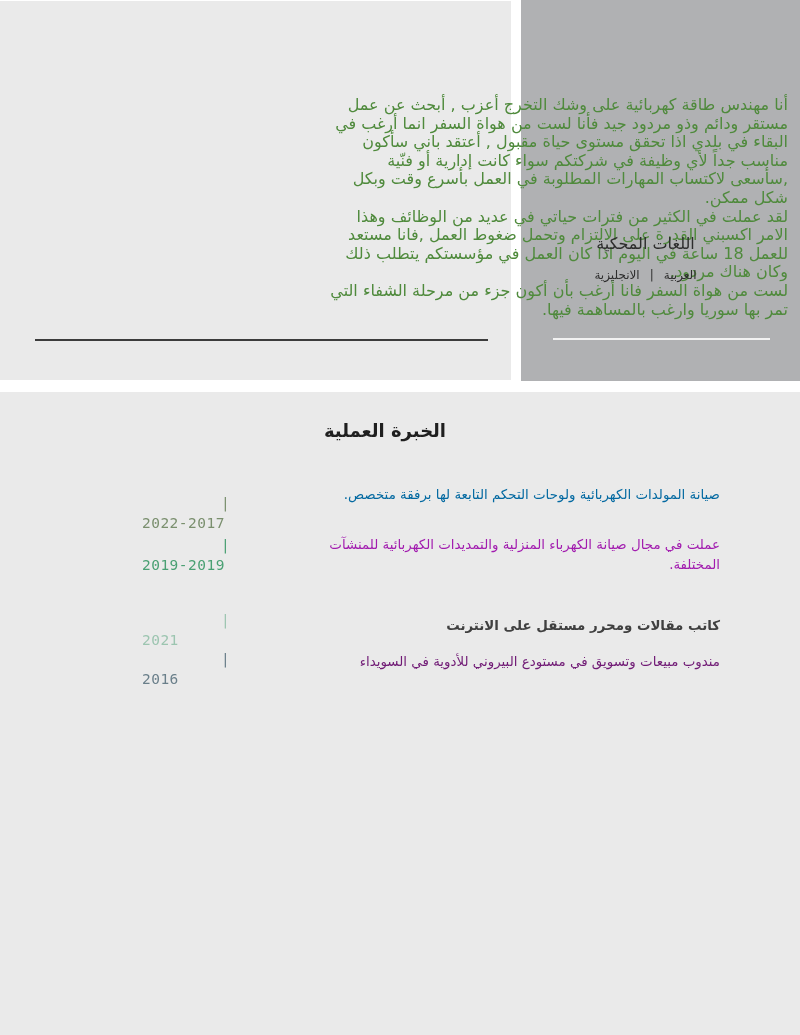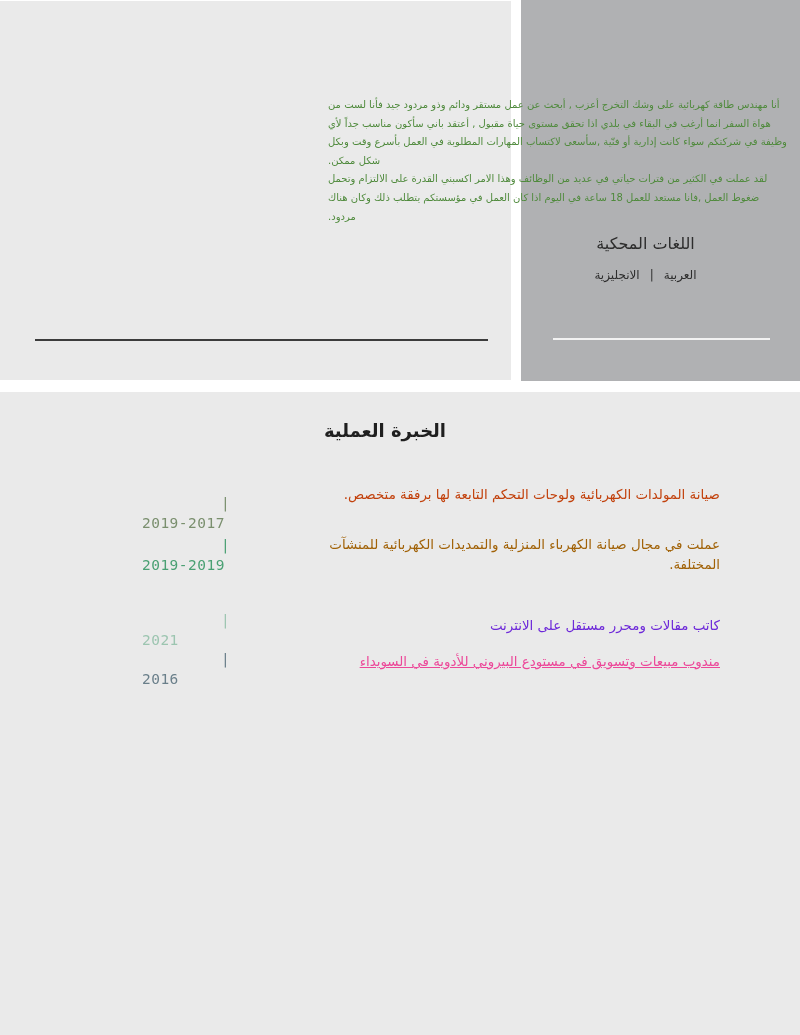--- a/index.html
+++ b/index.html
@@ -37,23 +37,23 @@
       width: 800px;
       height: 643px;
       background: #eaeaea;
     }
     .about {
       position: absolute;
       right: 12px;
       top: 96px;
       width: 460px;
       direction: rtl;
-      text-align: left;
+      text-align: right;
       color: #4f8a3c;
-      font-size: 10px;
+      font-size: 16px;
       line-height: 18.6px;
     }
     .about p {
       margin: 0;
     }
     .rule-dark {
       position: absolute;
       left: 35px;
       top: 339px;
       width: 453px;
@@ -145,56 +145,57 @@
 </head>
 <body>
 
 <div class="panel-left"></div>
 <div class="panel-right"></div>
 <div class="panel-bottom"></div>
 
 <div class="about">
   <p>أنا مهندس طاقة كهربائية على وشك التخرج أعزب , أبحث عن عمل مستقر ودائم وذو مردود جيد فأنا لست من هواة السفر انما أرغب في البقاء في بلدي اذا تحقق مستوى حياة مقبول , أعتقد باني سأكون مناسب جداً لأي وظيفة في شركتكم سواء كانت إدارية أو فنّية ,سأسعى لاكتساب المهارات المطلوبة في العمل بأسرع وقت وبكل شكل ممكن.</p>
   <p>لقد عملت في الكثير من فترات حياتي في عديد من الوظائف وهذا الامر اكسبني القدرة على الالتزام وتحمل ضغوط العمل ,فانا مستعد للعمل 18 ساعة في اليوم اذا كان العمل في مؤسستكم يتطلب ذلك وكان هناك مردود.</p>
+  <p>لست من هواة السفر فانا أرغب بأن أكون جزء من مرحلة الشفاء التي تمر بها سوريا وارغب بالمساهمة فيها.</p>
 </div>
 <div class="rule-dark"></div>
 
 <div class="lang-title">اللغات المحكية</div>
 <div class="lang-list">
   <span>العربية</span><span class="sep">|</span><span>الانجليزية</span>
 </div>
 <div class="rule-light"></div>
 
 <div class="exp-title">الخبرة العملية</div>
 
 <div class="exp-row" style="top:485px;">
-  <div class="exp-desc" style="color:#c2410c;">صيانة المولدات الكهربائية ولوحات التحكم التابعة لها برفقة متخصص.</div>
+  <div class="exp-desc" style="color:#0369a1;">صيانة المولدات الكهربائية ولوحات التحكم التابعة لها برفقة متخصص.</div>
   <div class="exp-date" style="color:#7a8f6e;top:8px;">
-    <span>2019-2017</span>
+    <span>2022-2017</span>
     <span class="bar">|</span>
   </div>
 </div>
 
 <div class="exp-row" style="top:535px;">
-  <div class="exp-desc" style="color:#a16207;">
+  <div class="exp-desc" style="color:#a21caf;">
     <div>عملت في مجال صيانة الكهرباء المنزلية والتمديدات الكهربائية للمنشآت المختلفة.</div>
   </div>
   <div class="exp-date" style="color:#4aa073;top:0;">
     <span>2019-2019</span>
     <span class="bar">|</span>
   </div>
 </div>
 
 <div class="exp-row" style="top:616px;">
-  <div class="exp-desc" style="color:#6d28d9;">كاتب مقالات ومحرر مستقل على الانترنت</div>
+  <div class="exp-desc" style="color:#404040;font-weight:bold;">كاتب مقالات ومحرر مستقل على الانترنت</div>
   <div class="exp-date" style="color:#9cc5b0;top:-6px;">
     <span>2021</span>
     <span class="bar">|</span>
   </div>
 </div>
 
 <div class="exp-row" style="top:652px;">
-  <div class="exp-desc" style="color:#ec4899;text-decoration:underline;">مندوب مبيعات وتسويق في مستودع البيروني للأدوية في السويداء</div>
+  <div class="exp-desc" style="color:#701a75;">مندوب مبيعات وتسويق في مستودع البيروني للأدوية في السويداء</div>
   <div class="exp-date" style="color:#6a7f8a;top:-3px;">
     <span>2016</span>
     <span class="bar">|</span>
   </div>
 </div>
 
 </body></html>

